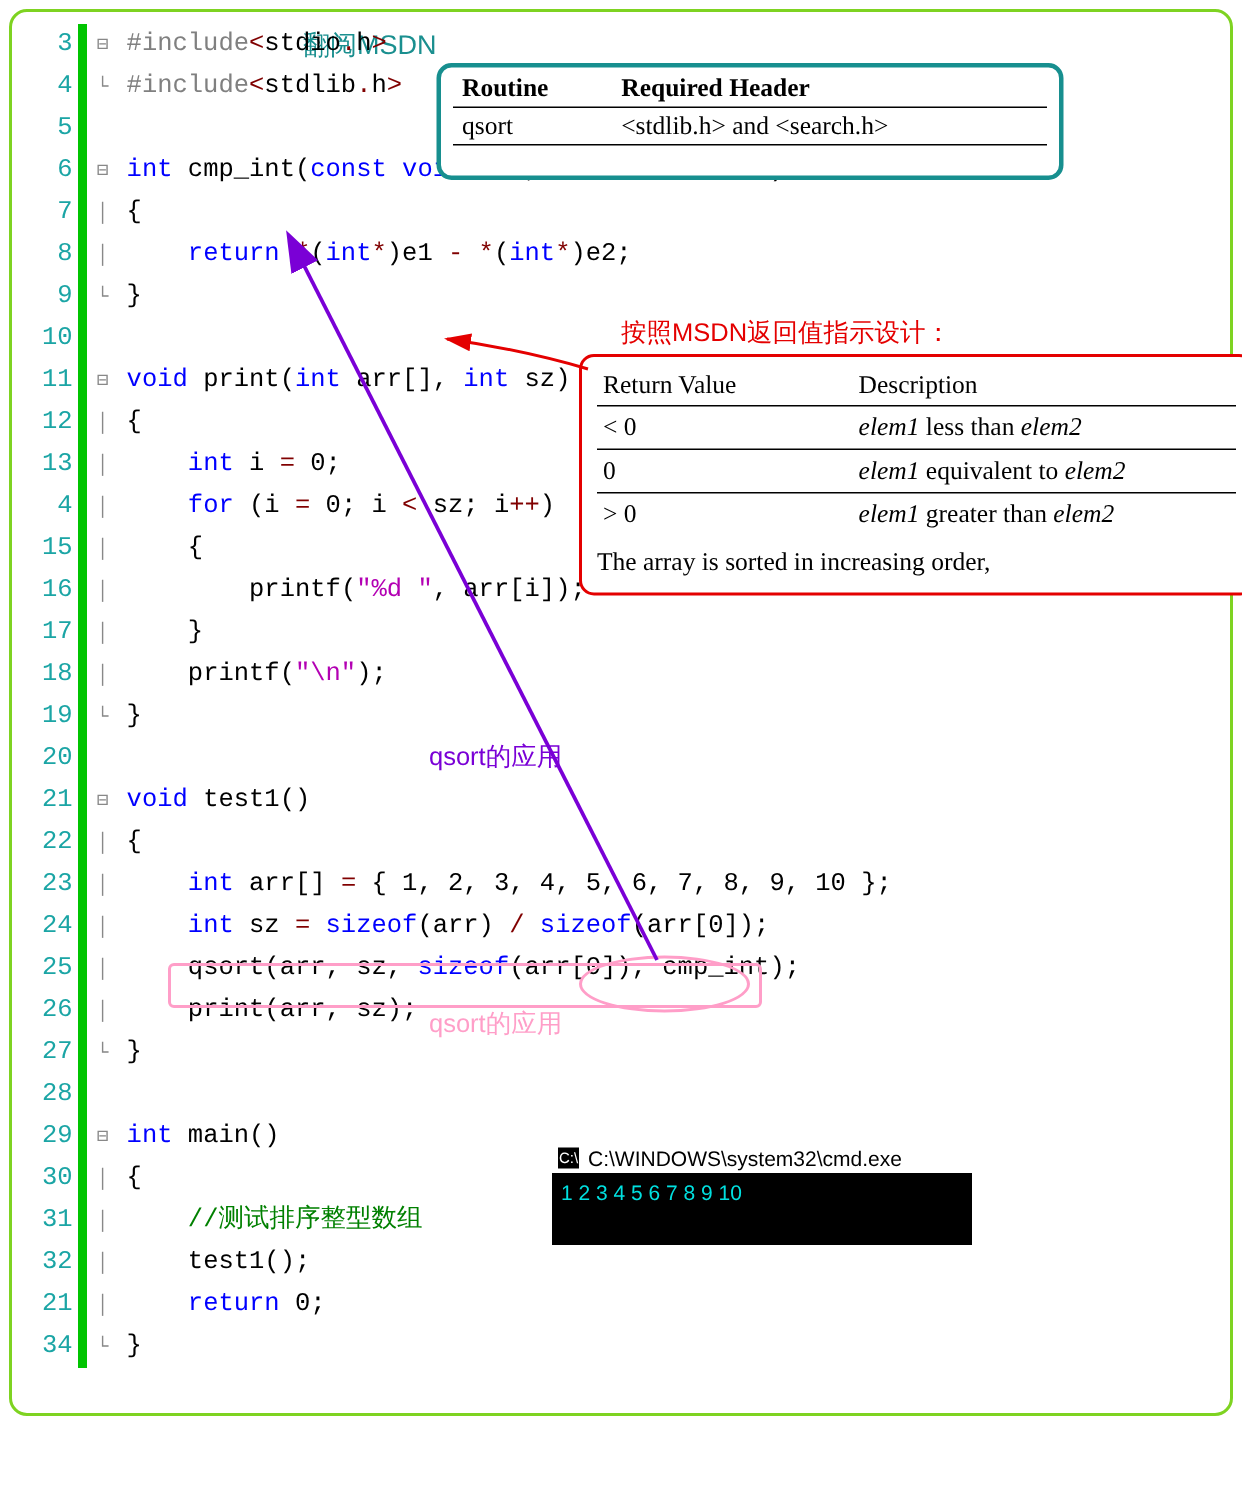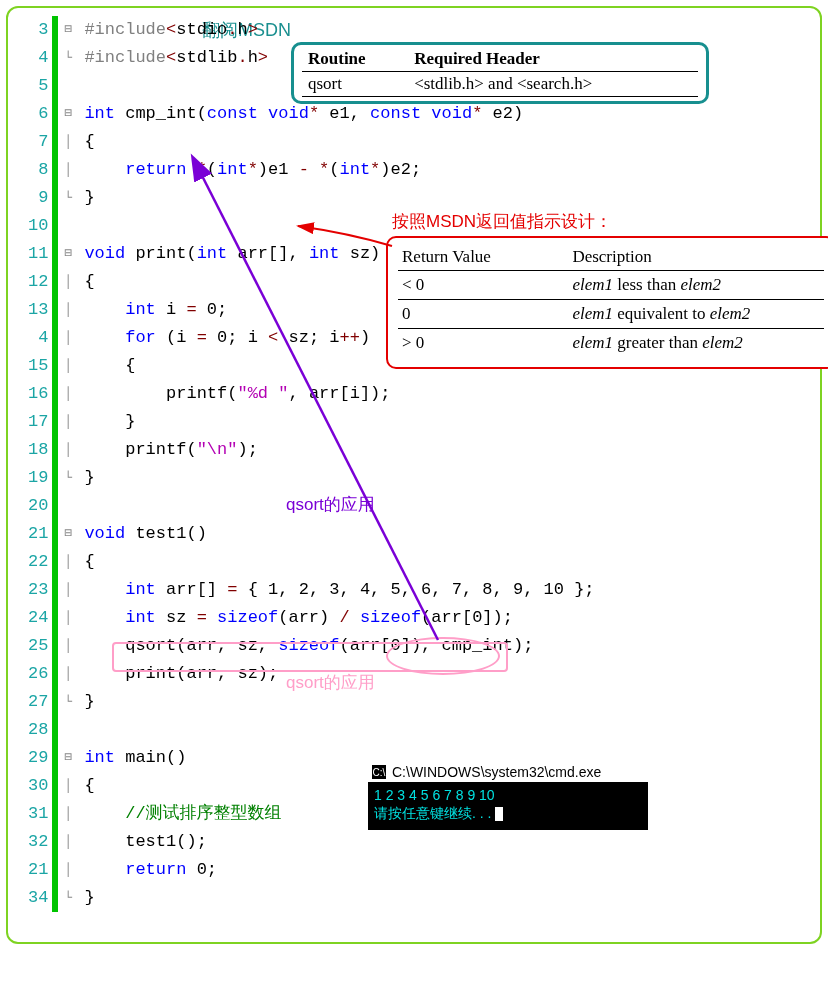--- a/index.html
+++ b/index.html
@@ -61,32 +61,33 @@
     margin-left: 36px;
   }
 
   .msdn-box {
     position: absolute;
     top: 34px; left: 283px;
     width: 396px;
     border: 3px solid #178f8f;
     border-radius: 10px;
     background: #fff;
-    padding: 2px 8px 4px 8px;
+    padding: 2px 8px 20px 8px;
     font-family: "Times New Roman", serif;
     font-size: 17px;
   }
   .msdn-box table { width:100%; border-collapse: collapse; }
   .msdn-box td, .msdn-box th { text-align:left; padding: 2px 6px; border-bottom:1px solid #000; }
   .msdn-box th { font-weight:bold; }
 
   .redtxt {
     position: absolute;
     color: #e40000;
     font-size: 17px;
+    margin-left: 22px;
   }
   .red-box {
     position: absolute;
     top: 228px; left: 378px;
     width: 426px;
     border: 2px solid #e40000;
     border-radius: 10px;
     background: #fff;
     padding: 6px 10px 10px 10px;
     font-family: "Times New Roman", serif;
@@ -266,36 +267,36 @@
           <tr>
             <td>0</td>
             <td><i>elem1</i> equivalent to <i>elem2</i></td>
           </tr>
           <tr>
             <td>&gt; 0</td>
             <td><i>elem1</i> greater than <i>elem2</i></td>
           </tr>
         </tbody>
     </table>
+    <div class="foot">The array is sorted in increasing order,</div>
   </div>
 
   <div class="purpletxt" style="top:485px; left:278px;">qsort的应用</div>
 
   <div class="pink-box" style="top:634px; left:104px; width:392px; height:26px;"></div>
   <div class="pink-oval" style="top:629px; left:378px; width:110px; height:34px;"></div>
   <div class="pinktxt" style="top:663px; left:278px;">qsort的应用</div>
 
   <div class="console">
     <div class="console-title">
       <span class="console-icon">C:\</span>
       <span>C:\WINDOWS\system32\cmd.exe</span>
     </div>
     <div class="console-body">
       <div>1 2 3 4 5 6 7 8 9 10</div>
-      <div><span>请按任意键继续. . .</span><span class="cursor"></span></div>
     </div>
   </div>
 
   <svg class="arrows">
     <defs>
       <marker id="ah-red" markerWidth="10" markerHeight="10" refX="8" refY="3" orient="auto">
         <path d="M0,0 L9,3 L0,6 Z" fill="#e40000"></path>
       </marker>
       <marker id="ah-purple" markerWidth="12" markerHeight="12" refX="9" refY="4" orient="auto">
         <path d="M0,0 L11,4 L0,8 Z" fill="#7a00d6"></path>

